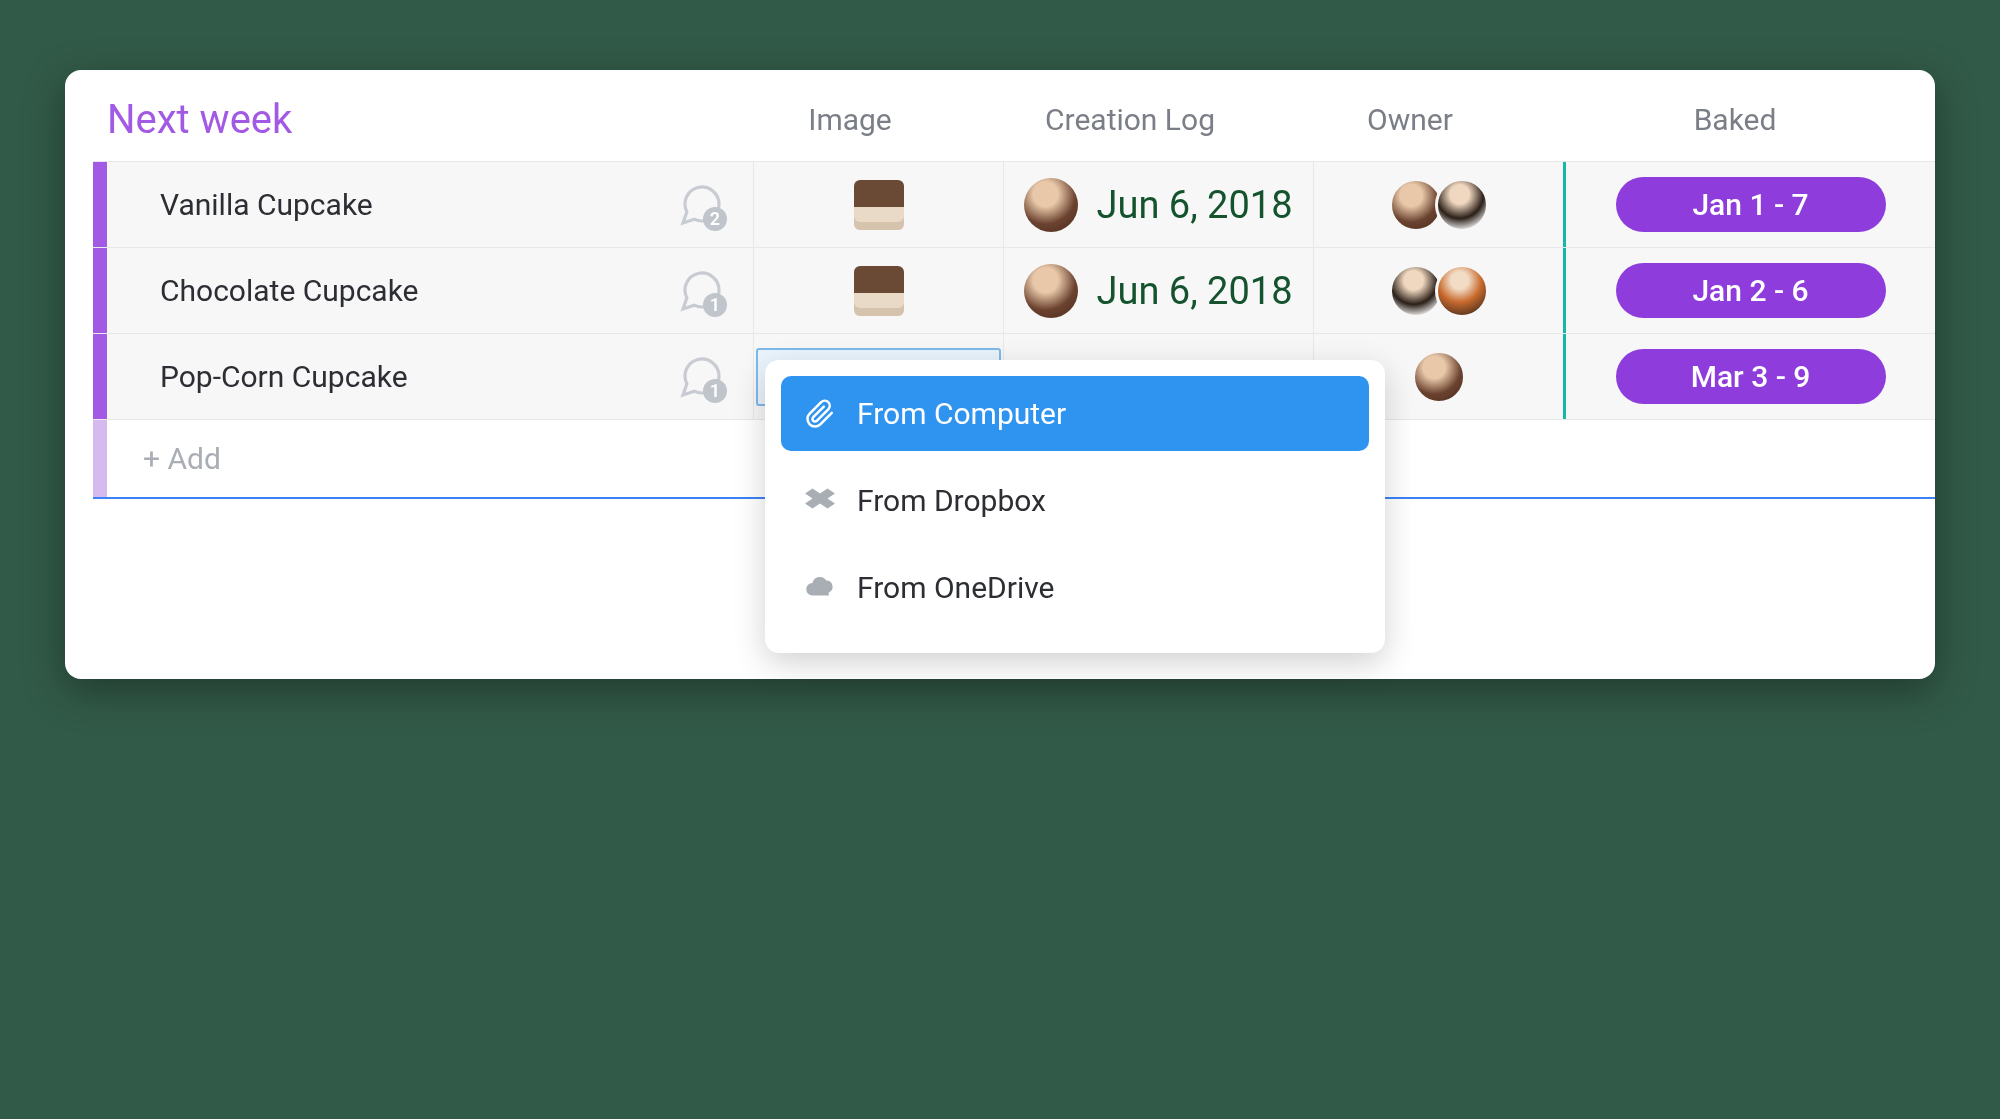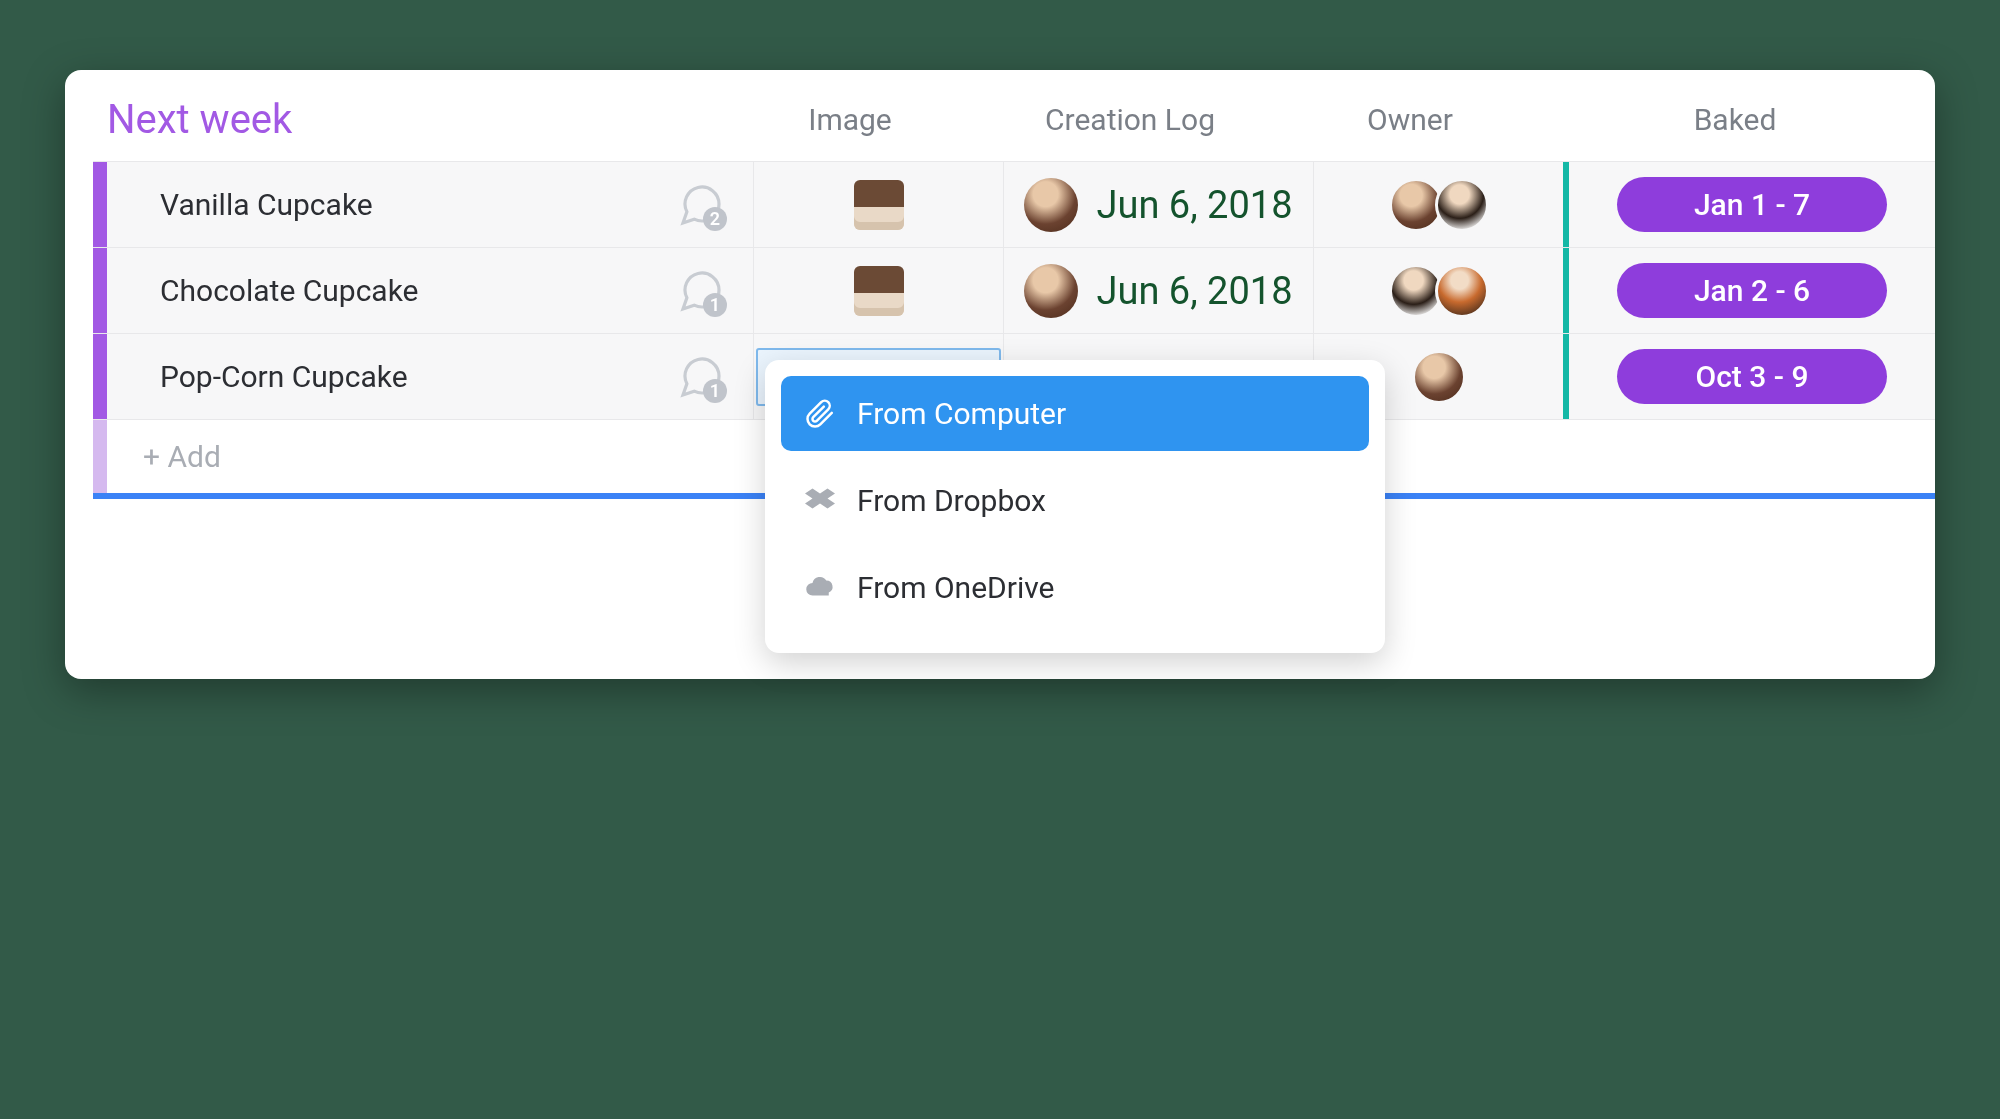--- a/index.html
+++ b/index.html
@@ -135,41 +135,41 @@
       justify-content: center;
       gap: -10px;
       border-left: 1px solid #e8e8ea;
       height: 100%;
     }
     .owner-cell .avatar { margin: 0 -4px; border: 3px solid #f7f7f8; }
     .baked-cell {
       display: flex;
       align-items: center;
       justify-content: center;
-      border-left: 6px solid #14b8a6;
+      border-left: 3px solid #14b8a6;
       height: 100%;
       padding: 0 20px;
     }
     .baked-pill {
       background: #8e3ddc;
       color: #fff;
       font-size: 30px;
       font-weight: 500;
       padding: 10px 46px;
       border-radius: 999px;
       min-width: 270px;
       text-align: center;
     }
     .add-row {
       display: grid;
       grid-template-columns: 14px 1fr;
       align-items: center;
       height: 80px;
       border-top: 1px solid #e8e8ea;
-      border-bottom: 6px solid #3b82f6;
+      border-bottom: 2px solid #3b82f6;
       margin-left: 28px;
       background: #fff;
     }
     .add-row .stripe { background: #d5b9ef; height: 100%; width: 14px; }
     .add-text {
       color: #a9adb4;
       font-size: 30px;
       padding-left: 36px;
     }
     .upload-menu {
@@ -293,21 +293,21 @@
       </span>
     </div>
     <div class="image-cell">
       <div class="image-empty"></div>
     </div>
     <div class="creation-cell"></div>
     <div class="owner-cell">
       <div class="avatar av-a"></div>
     </div>
     <div class="baked-cell">
-      <span class="baked-pill">Oct 3 - 9</span>
+      <span class="baked-pill">Mar 3 - 9</span>
     </div>
   </div>
 
   <div class="add-row">
     <div class="stripe"></div>
     <div class="add-text">+ Add</div>
   </div>
 
   </div>
 

